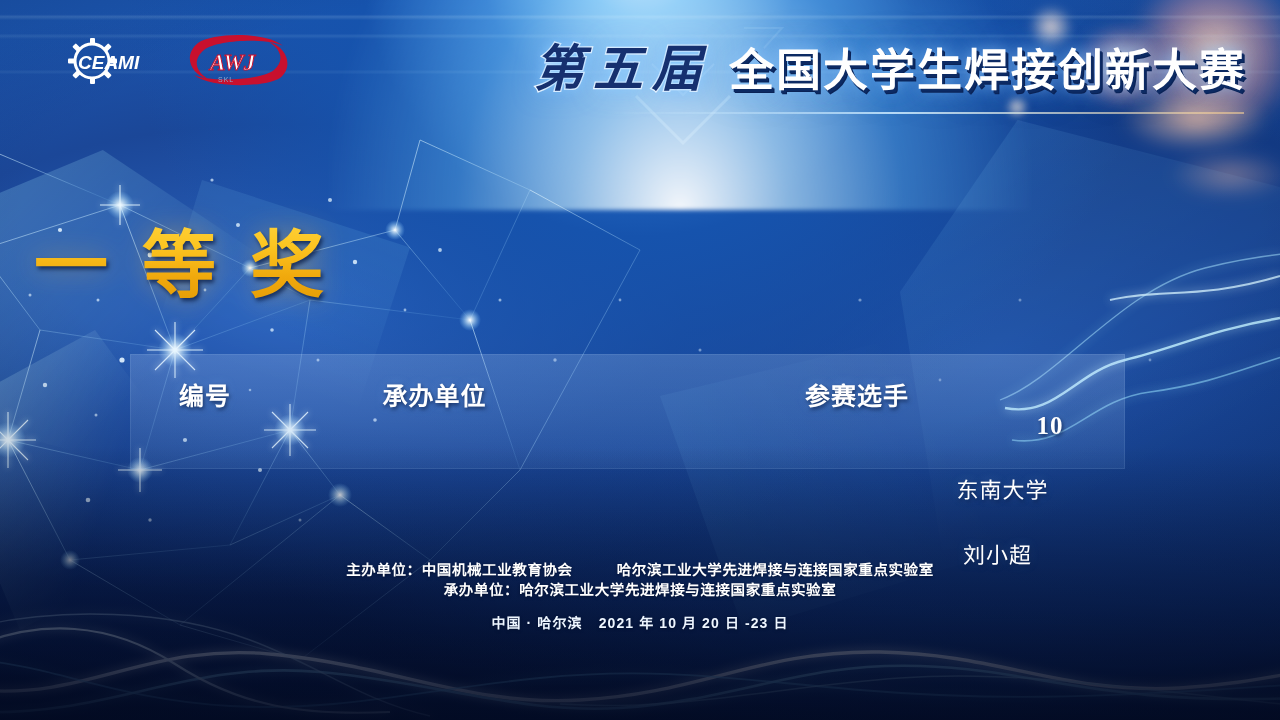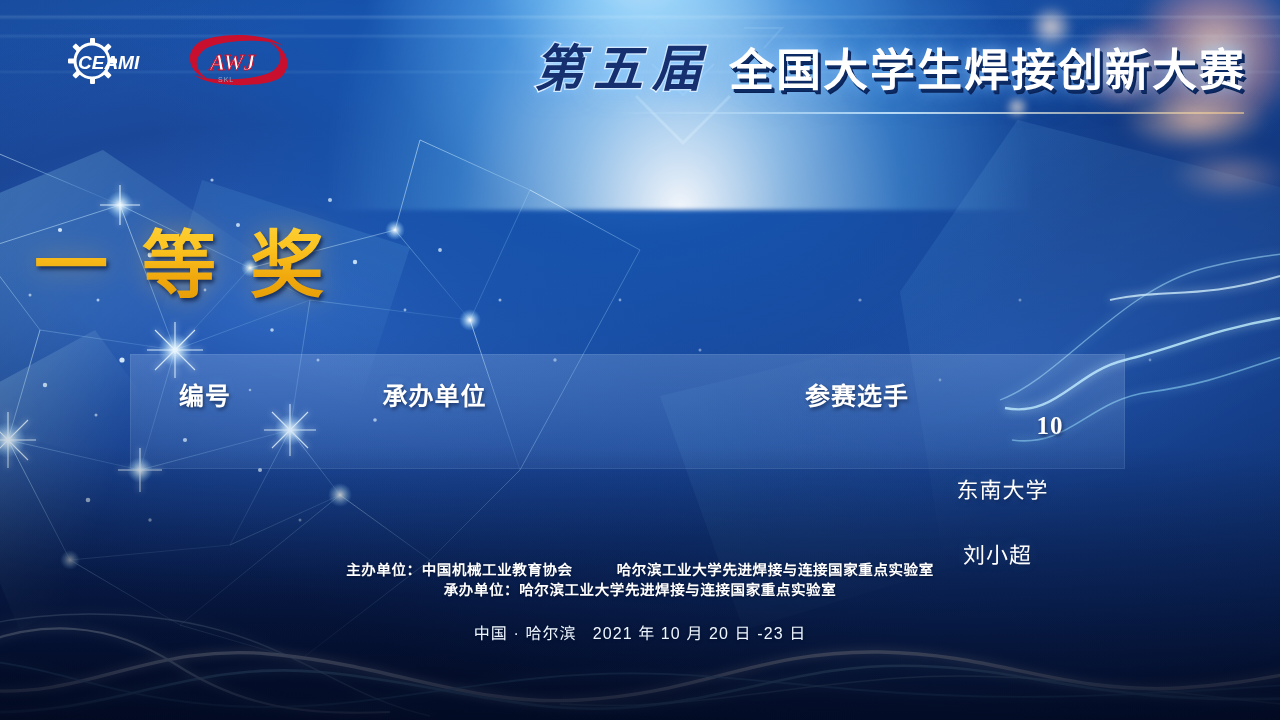--- a/index.html
+++ b/index.html
@@ -137,23 +137,23 @@
   
   .footer{position:absolute;left:0;right:0;top:560px;text-align:center;}
   .forg{
     font-family:"Liberation Sans","DejaVu Sans",sans-serif;
     font-weight:700;font-size:14.5px;color:#ffffff;letter-spacing:.6px;
     line-height:20px;text-shadow:0 1px 3px rgba(3,15,45,.9);
     display:block;
   }
   .forg .gap{display:inline-block;width:44px;}
   .fdate{
-    margin-top:20px;
+    margin-top:12px;
     font-family:"Liberation Sans","DejaVu Sans",sans-serif;
-    font-weight:400;font-size:16px;color:#eef6ff;letter-spacing:1.1px;
+    font-weight:700;font-size:14px;color:#eef6ff;letter-spacing:1.1px;
     text-shadow:0 1px 3px rgba(3,15,45,.9);
     display:block;
   }
   .fdate .sp{display:inline-block;width:16px;}
 </style>
 </head>
 <body>
 
 <div id="stage">
 

